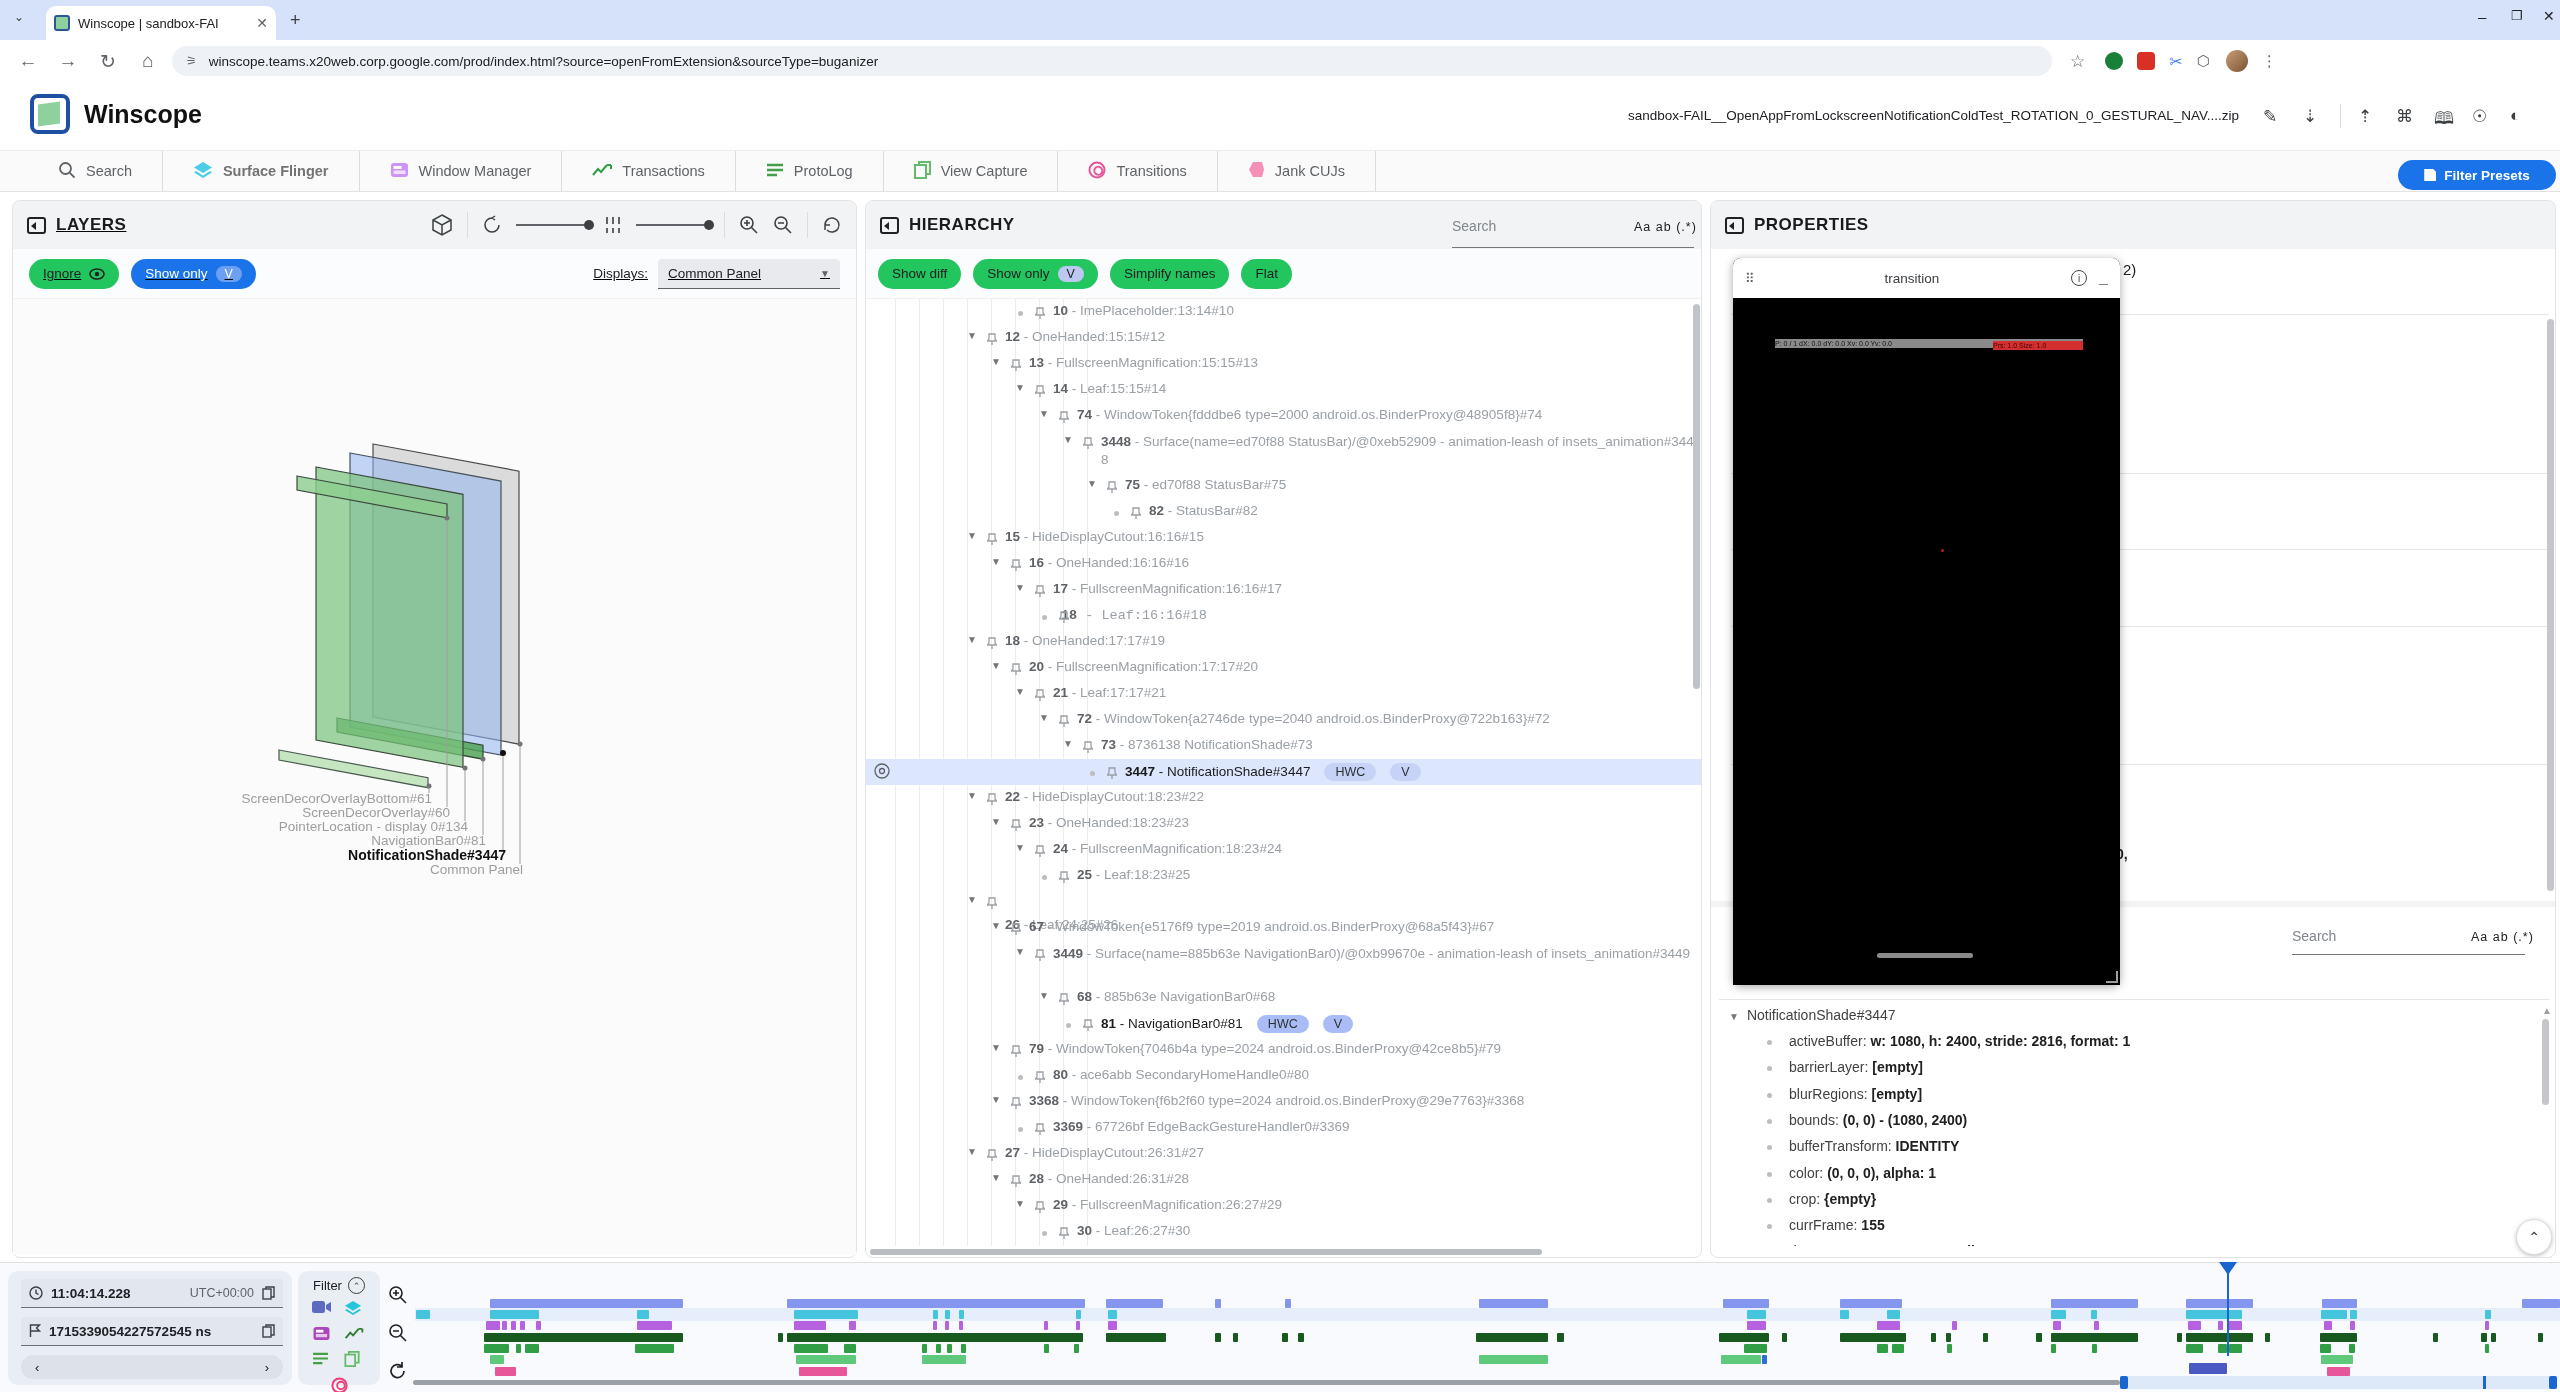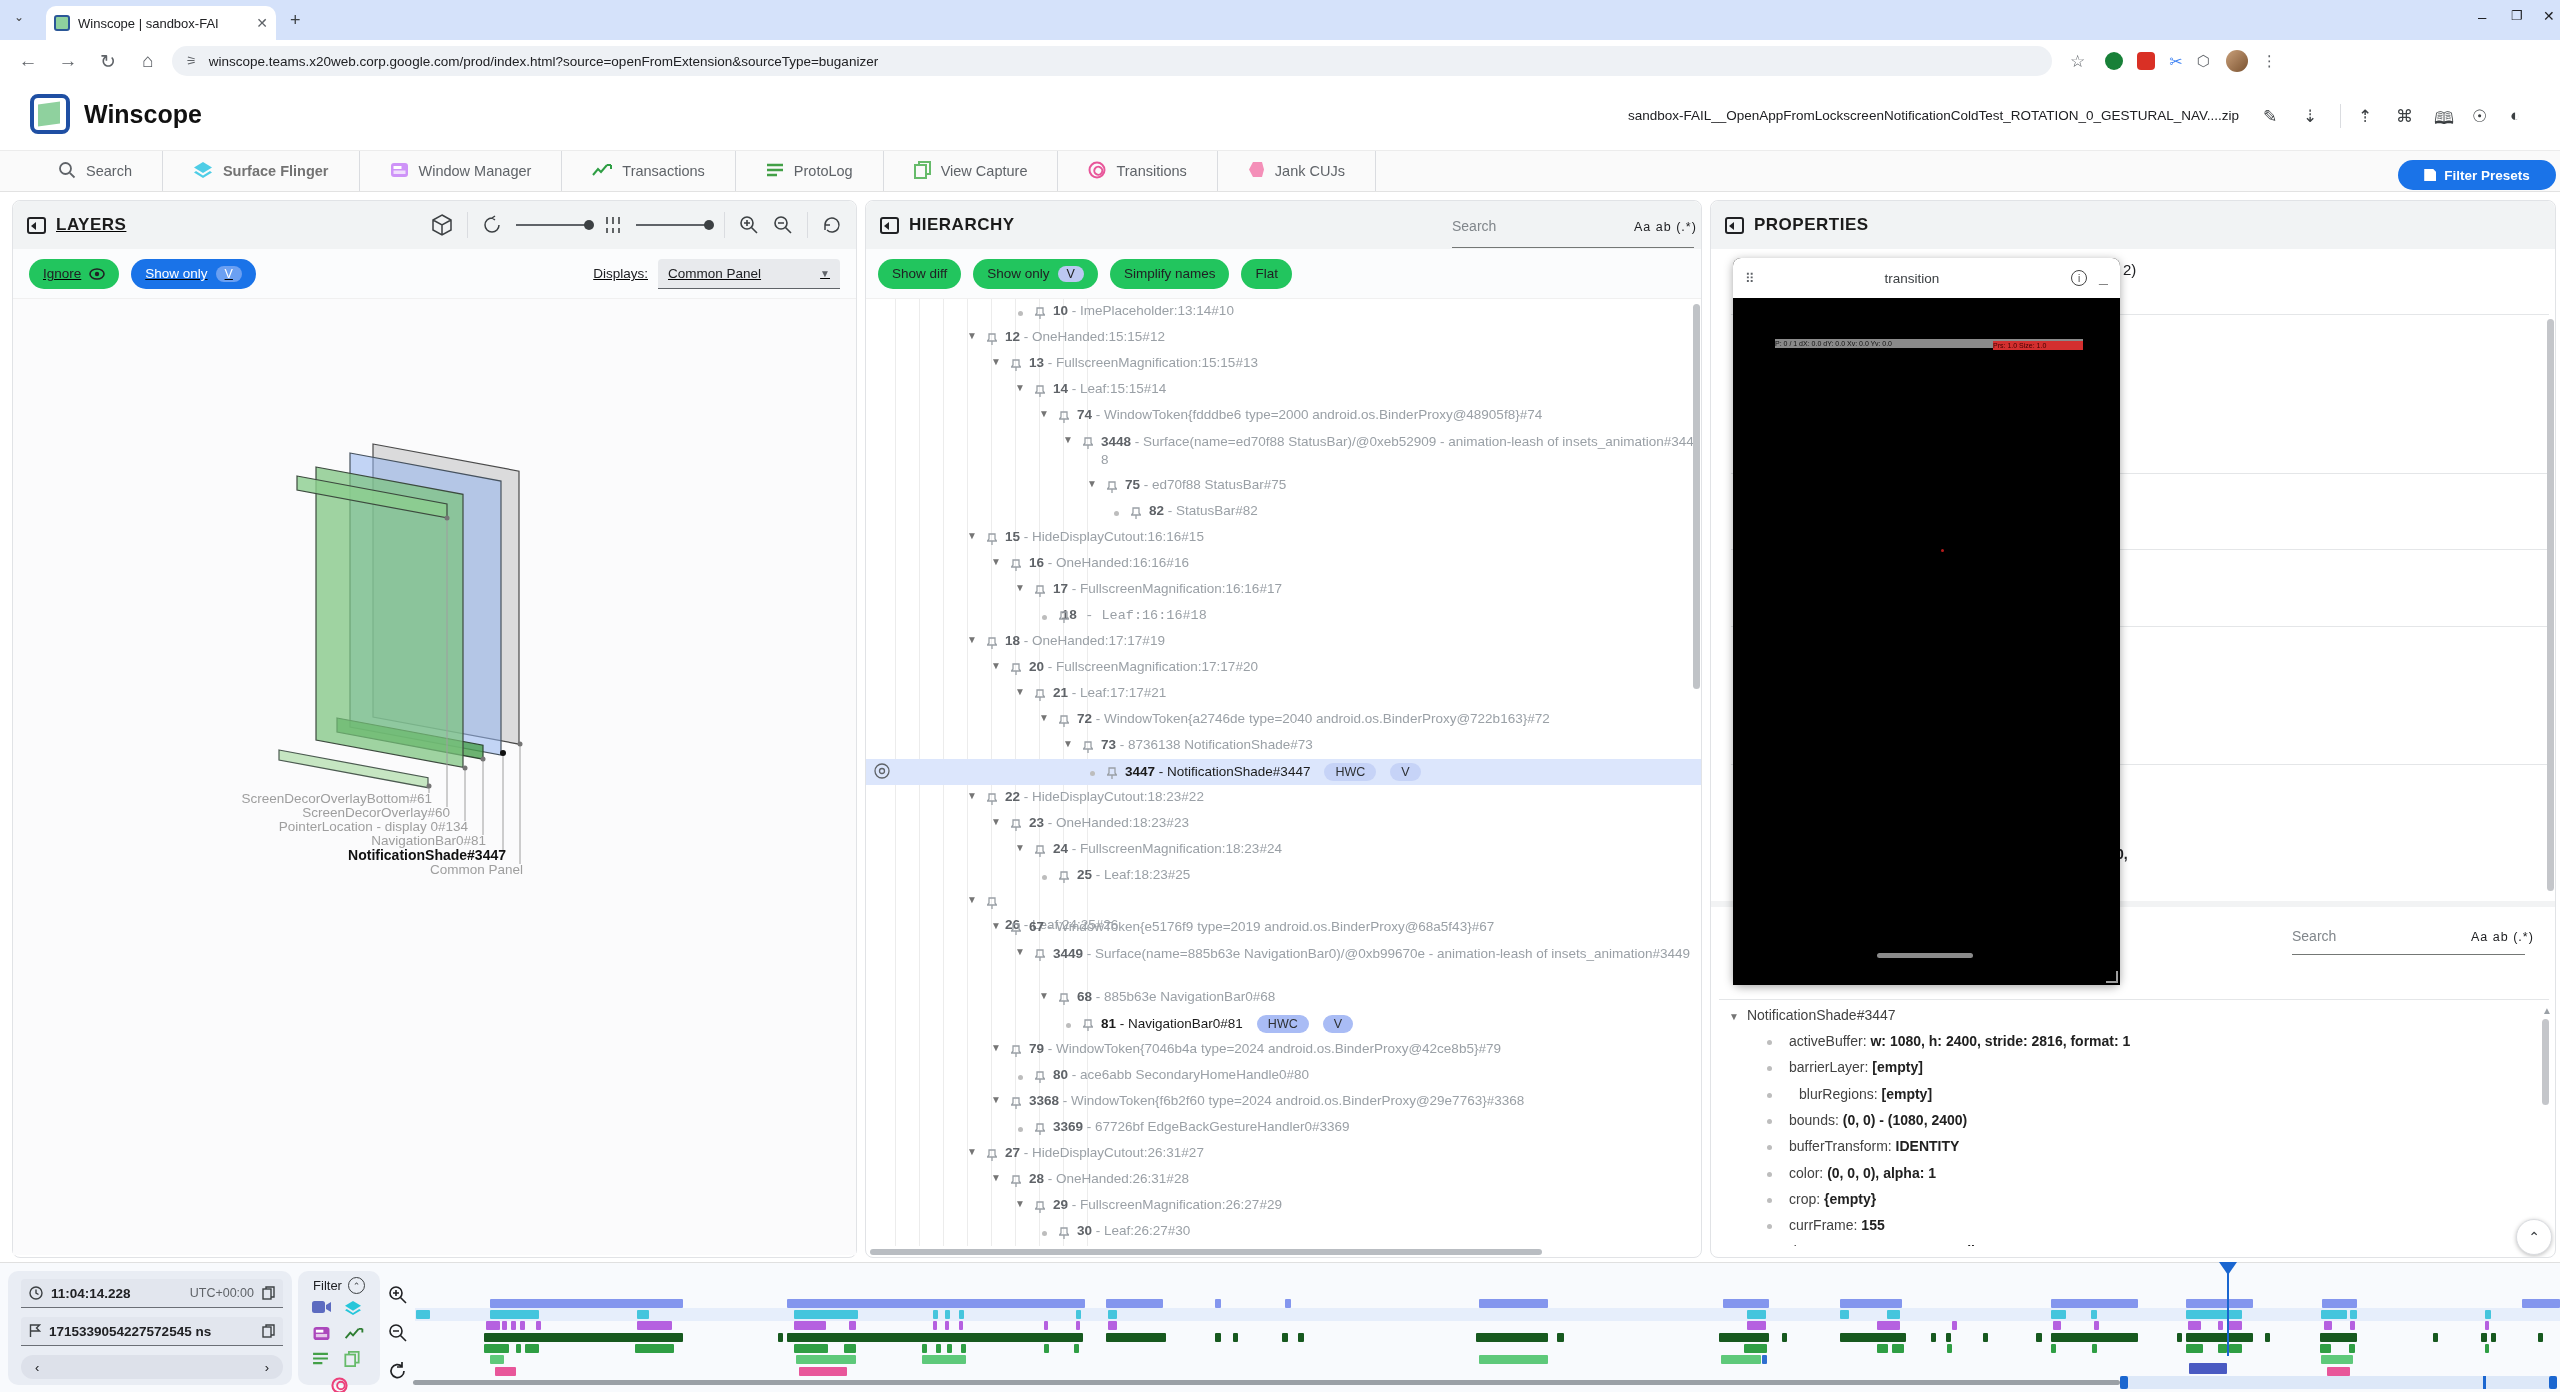--- a/index.html
+++ b/index.html
@@ -475,21 +475,21 @@
 
     <div style="position:absolute;left:0;top:700px;width:100%;height:6px;background:#f2f3f4;"></div>
     <div class="searchbox" style="left:581px;top:727px;">Search</div>
     <div class="searchline" style="left:581px;top:753px;width:233px;"></div>
     <div class="searchops" style="left:760px;top:729px;">Aa ab (.*)</div>
     <div class="divider" style="left:8px;top:798px;width:830px;"></div>
     <div id="proplist" style="position:absolute;left:0;top:800px;width:100%;height:245px;overflow:hidden;">
         <div class="plist-row" style="left: 18px; top: 6px; color: rgb(66, 66, 66);"><span class="arr" style="position:static;margin-right:8px;">▼</span>NotificationShade#3447</div>
         <div class="plist-row" style="left: 56px; top: 32px;"><span class="dot" style="left:0;top:7px;"></span><span style="margin-left:22px;">activeBuffer: <span class="val">w: 1080, h: 2400, stride: 2816, format: 1</span></span></div>
         <div class="plist-row" style="left: 56px; top: 58.3px;"><span class="dot" style="left:0;top:7px;"></span><span style="margin-left:22px;">barrierLayer: <span class="val">[empty]</span></span></div>
-        <div class="plist-row" style="left: 56px; top: 84.6px;"><span class="dot" style="left:0;top:7px;"></span><span style="margin-left:32px;">blurRegions: <span class="val">[empty]</span></span></div>
+        <div class="plist-row" style="left: 56px; top: 84.6px;"><span class="dot" style="left:0;top:7px;"></span><span style="margin-left:22px;">blurRegions: <span class="val">[empty]</span></span></div>
         <div class="plist-row" style="left: 56px; top: 110.9px;"><span class="dot" style="left:0;top:7px;"></span><span style="margin-left:22px;">bounds: <span class="val">(0, 0) - (1080, 2400)</span></span></div>
         <div class="plist-row" style="left: 56px; top: 137.2px;"><span class="dot" style="left:0;top:7px;"></span><span style="margin-left:22px;">bufferTransform: <span class="val">IDENTITY</span></span></div>
         <div class="plist-row" style="left: 56px; top: 163.5px;"><span class="dot" style="left:0;top:7px;"></span><span style="margin-left:22px;">color: <span class="val">(0, 0, 0), alpha: 1</span></span></div>
         <div class="plist-row" style="left: 56px; top: 189.8px;"><span class="dot" style="left:0;top:7px;"></span><span style="margin-left:22px;">crop: <span class="val">{empty}</span></span></div>
         <div class="plist-row" style="left: 56px; top: 216.1px;"><span class="dot" style="left:0;top:7px;"></span><span style="margin-left:22px;">currFrame: <span class="val">155</span></span></div>
         <div class="plist-row" style="left: 56px; top: 242.4px;"><span style="margin-left:22px;">dataspace: <span class="val">BT709 sRGB Full range</span></span></div>
       </div>
     <div style="position:absolute;left:831px;top:804px;color:#9aa0a6;font-size:10px;">▲</div>
     <div style="position:absolute;left:831px;top:818px;width:7px;height:86px;border-radius:4px;background:#c4c6ca;"></div>
     <div style="position:absolute;left:805px;top:1018px;width:36px;height:36px;border-radius:50%;background:#fff;border:1px solid #dadce0;box-shadow:0 1px 4px rgba(0,0,0,.25);display:flex;align-items:center;justify-content:center;color:#3c4043;font-size:14px;">⌃</div>

